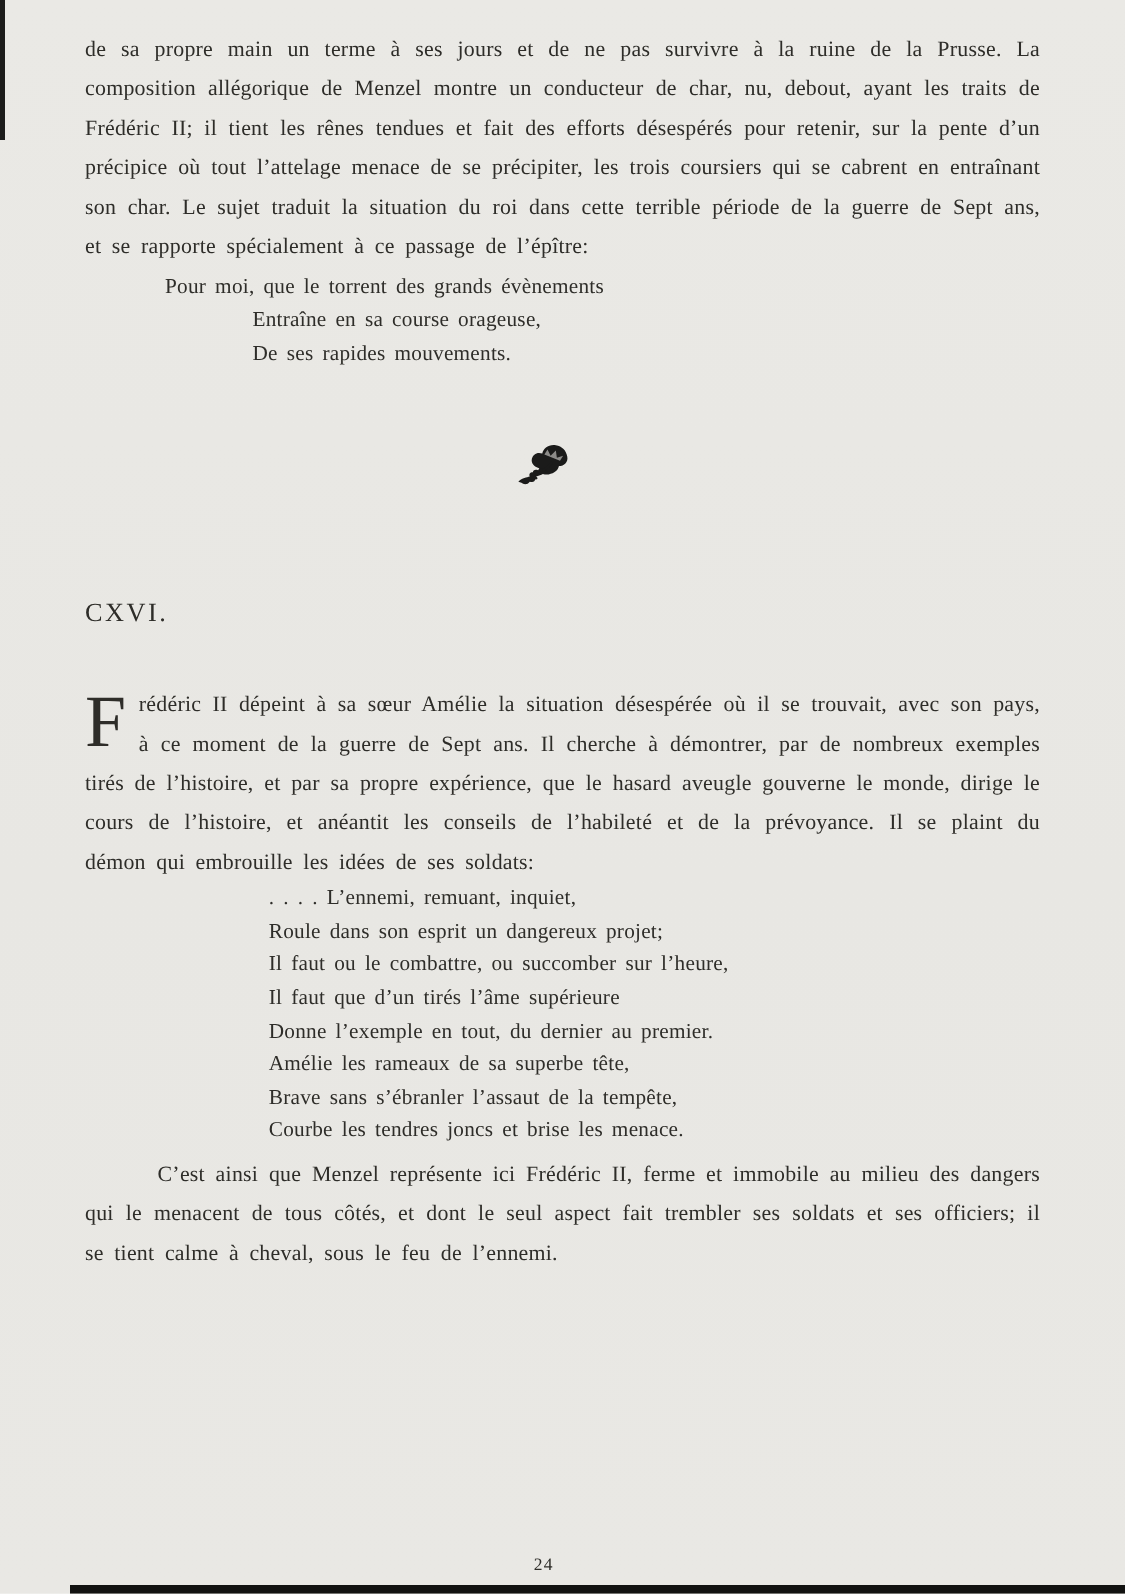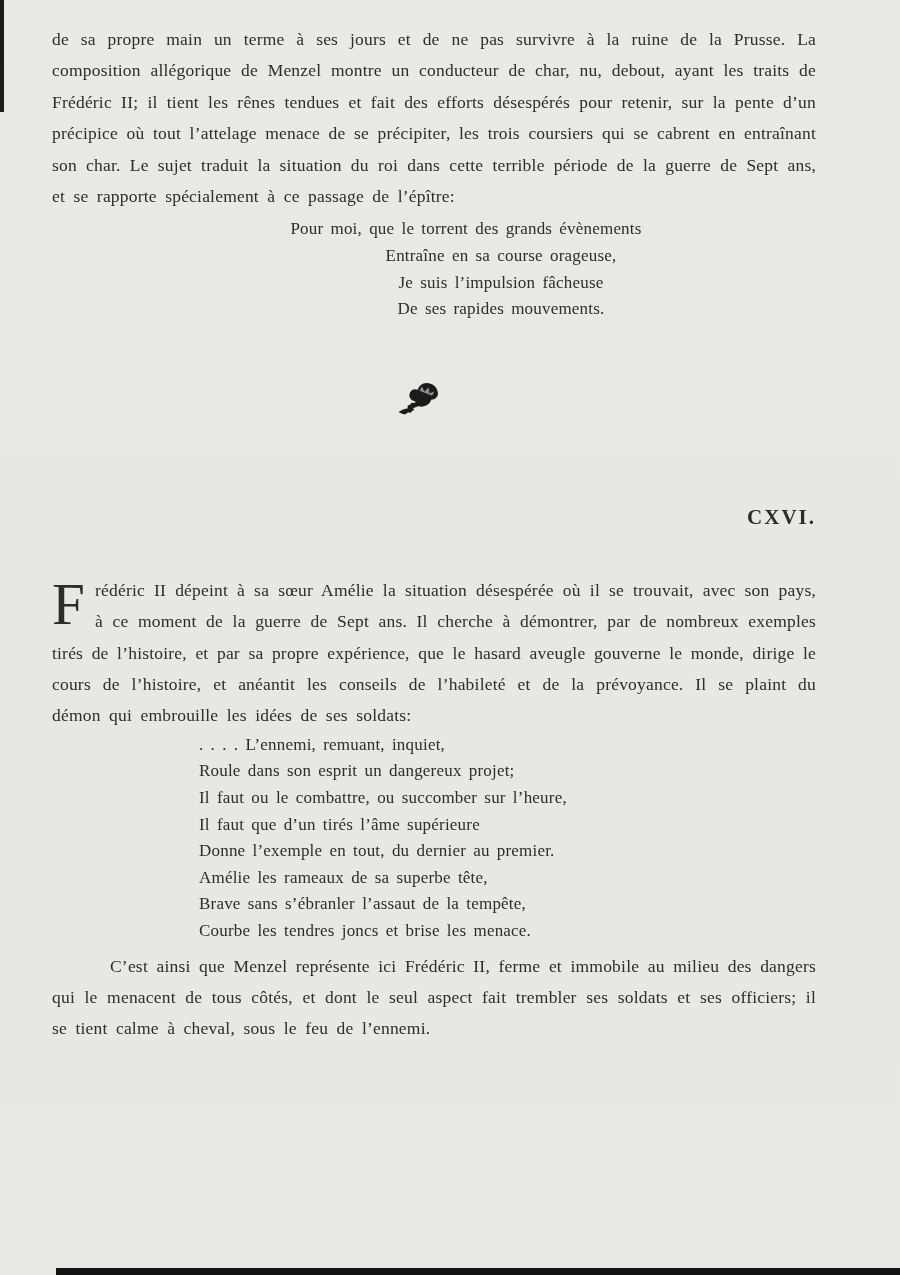--- a/index.html
+++ b/index.html
@@ -7,59 +7,59 @@
     position: relative;
     width: 900px;
     height: 1275px;
     background: linear-gradient(180deg, #eae9e5 0%, #e8e7e3 55%, #e9e8e4 100%);
     color: #2e2d29;
     font-family: "Liberation Serif", "DejaVu Serif", serif;
     overflow: hidden;
   }
   .textblock {
     position: absolute;
-    left: 52px;
+    left: 68px;
     top: 24px;
     width: 764px;
   }
   .body-par {
     margin: 0;
     font-size: 17.5px;
     line-height: 31.4px;
     text-align: justify;
     word-spacing: 0.22em;
     letter-spacing: 0.2px;
   }
   .verse {
     font-size: 17px;
     line-height: 26.6px;
     word-spacing: 0.16em;
     letter-spacing: 0.2px;
   }
-  .verse-1 { margin: 4px 0 0 64px; text-align: center; }
+  .verse-1 { margin: 4px 0 0 64px; }
   .verse-1 .vline { white-space: nowrap; }
   .verse-1 .vline.indented { padding-left: 70px; }
   .verse-2 { margin: 0 0 0 147px; }
   .verse-2 .vline { white-space: nowrap; }
   .ornament-row {
     margin-top: 56px;
     height: 46px;
     text-align: center;
   }
   .ornament-row .fleuron {
     display: inline-block;
     width: 50px;
     height: 40px;
     margin-left: -24px;
   }
   .section-heading {
     margin: 80px 0 0 0;
-    text-align: right;
+    text-align: left;
     font-size: 21px;
-    font-weight: bold;
+    font-weight: normal;
     letter-spacing: 2px;
     line-height: 24px;
   }
   .dropcap-par { margin-top: 46px; }
   .dropcap {
     float: left;
     font-size: 59px;
     line-height: 49px;
     padding: 5px 10px 0 0;
   }
@@ -93,21 +93,20 @@
 
   <div class="scan-edge-left"></div>
 
   <div class="textblock">
 
     <p class="body-par">de sa propre main un terme à ses jours et de ne pas survivre à la ruine de la Prusse.  La composition allégorique de Menzel montre un conducteur de char, nu, debout, ayant les traits de Frédéric II; il tient les rênes tendues et fait des efforts désespérés pour retenir, sur la pente d’un précipice où tout l’attelage menace de se précipiter, les trois coursiers qui se cabrent en entraînant son char.  Le sujet traduit la situation du roi dans cette terrible période de la guerre de Sept ans, et se rapporte spécialement à ce passage de l’épître:</p>
 
     <div class="verse verse-1">
       <div class="vline">Pour moi, que le torrent des grands évènements</div>
       <div class="vline indented">Entraîne en sa course orageuse,</div>
-      <div class="vline indented">Je suis l’impulsion fâcheuse</div>
       <div class="vline indented">De ses rapides mouvements.</div>
     </div>
 
     <div class="ornament-row">
       <span class="fleuron">
         <svg viewBox="0 0 60 44" width="50" height="40" xmlns="http://www.w3.org/2000/svg" aria-hidden="true">
           <g fill="#1b1b1a" stroke="none">
             <path d="M38 3 C31 2 26 6 25 11 C20 9 16 12 15 16 C14 20 17 24 22 25 C22 29 26 32 31 31 C37 30 40 27 41 23 C46 23 50 19 49 14 C48 8 44 4 38 3 Z"></path>
             <path d="M27 12 L30 7 L33 13 L38 8 L39 15 L45 13 L42 18 Z" fill="#e9e8e4" opacity="0.55"></path>
             <path d="M2 38 C6 34 10 34 13 33 C12 31 13 29 16 29 C16 27 18 26 21 27 C22 25 25 24 27 26 L30 28 C26 31 22 32 19 33 C21 34 21 36 18 36 C18 38 16 39 13 38 C11 41 7 41 5 39 Z"></path>
@@ -129,16 +128,17 @@
       <div class="vline">Donne l’exemple en tout, du dernier au premier.</div>
       <div class="vline">Amélie les rameaux de sa superbe tête,</div>
       <div class="vline">Brave sans s’ébranler l’assaut de la tempête,</div>
       <div class="vline">Courbe les tendres joncs et brise les menace.</div>
     </div>
 
     <p class="body-par closing-par">C’est ainsi que Menzel représente ici Frédéric II, ferme et immobile au milieu des dangers qui le menacent de tous côtés, et dont le seul aspect fait trembler ses soldats et ses officiers; il se tient calme à cheval, sous le feu de l’ennemi.</p>
 
   </div>
 
+  <div class="page-number">24</div>
 
   <div class="scan-bar-bottom"></div>
 
 </div>
 
 </body></html>

